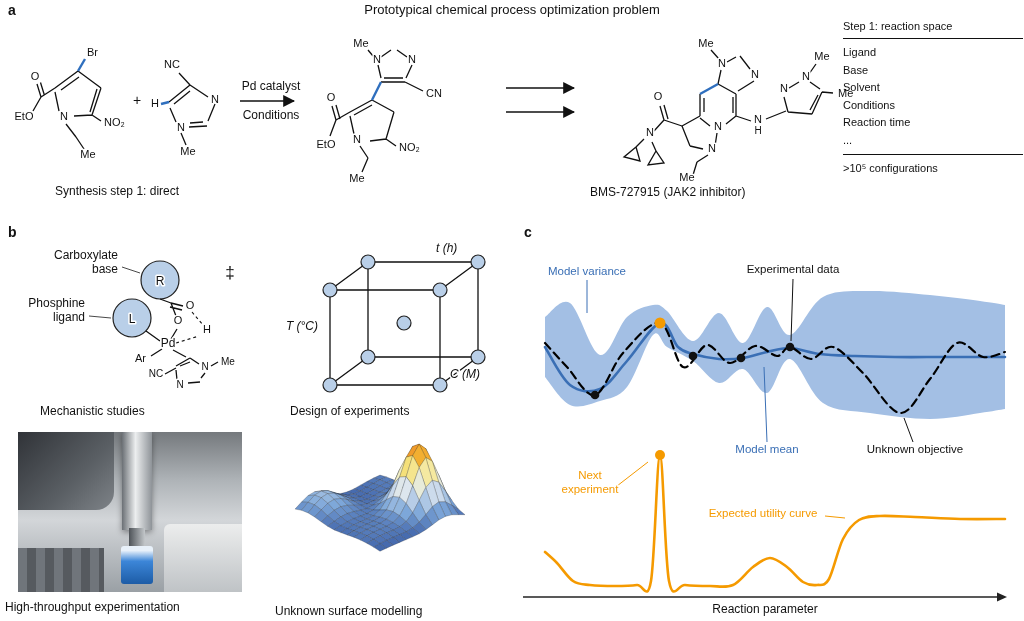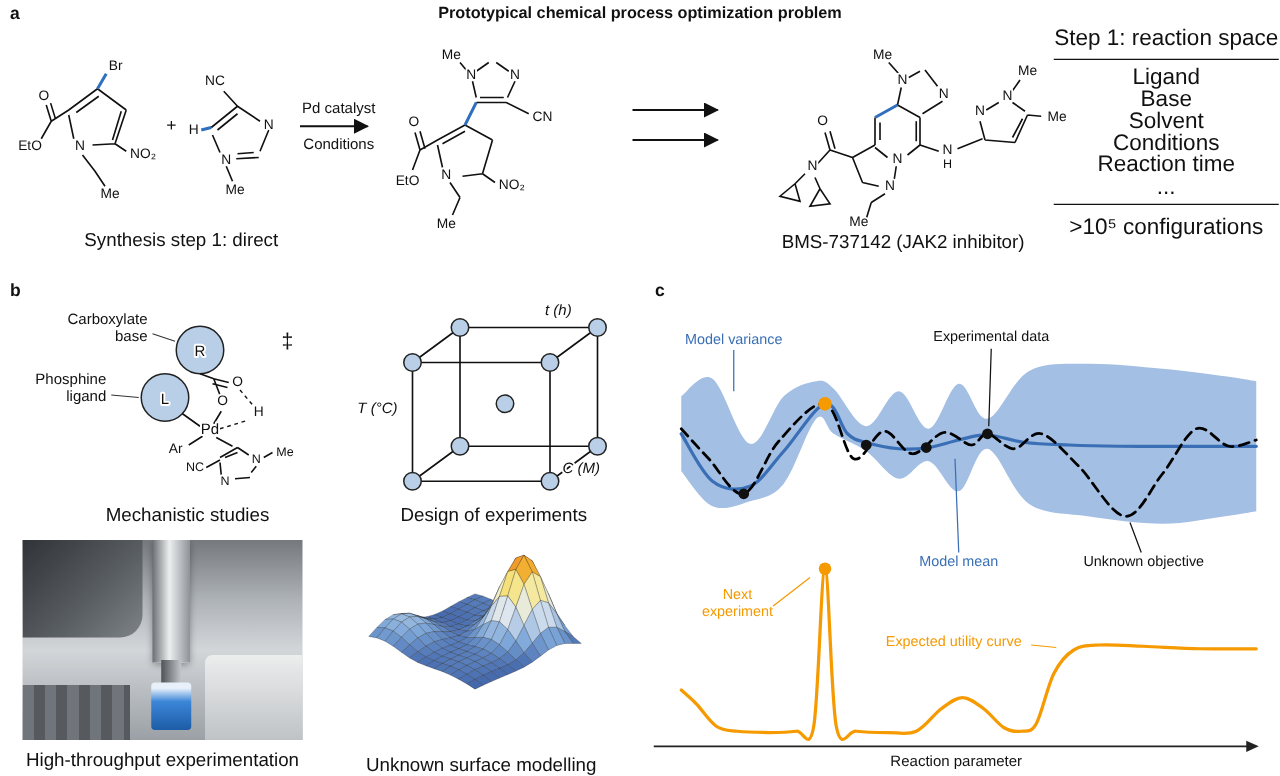--- a/index.html
+++ b/index.html
@@ -1,22 +1,22 @@
 <!DOCTYPE html>
 <html><head>
 <meta charset="utf-8">
 <style>
   *{box-sizing:border-box}
   body{margin:0;background:#fff}
   .stage{position:relative;width:1024px;height:621px;background:#fff;font-family:"Liberation Sans",sans-serif;color:#111;overflow:hidden}
   svg#main{position:absolute;left:0;top:0;z-index:1}
   .panel-label{position:absolute;font-weight:bold;font-size:14px;z-index:3}
-  .title{position:absolute;font-weight:bold;font-size:13px;text-align:center;z-index:3}
-  .caption{position:absolute;font-size:15px;text-align:center;z-index:3}
-  .rspace{position:absolute;left:843px;top:20px;width:180px;text-align:center;font-size:18px;z-index:3}
+  .title{position:absolute;font-weight:normal;font-size:13px;text-align:center;z-index:3}
+  .caption{position:absolute;font-size:12px;text-align:left;z-index:3}
+  .rspace{position:absolute;left:843px;top:20px;width:180px;text-align:left;font-size:11px;z-index:3}
   .rs-title{margin-bottom:6px}
   .rs-sep{border-top:1.3px solid #111;margin:5px 0}
   .rs-items div{line-height:17.5px}
   .rs-footer{margin-top:7px}
   .photo{position:absolute;left:18px;top:432px;width:224px;height:160px;z-index:2;overflow:hidden;
     background:linear-gradient(180deg,#75797d,#aeb3b7 30%,#d3d6d9 55%,#9aa0a5)}
   .ph{position:absolute}
   .ph-machine{left:0;top:0;width:96px;height:78px;background:linear-gradient(135deg,#303338,#5a5f64 60%,#7e8388);border-bottom-right-radius:18px}
   .ph-arm{left:104px;top:0;width:30px;height:98px;background:linear-gradient(90deg,#6b7075,#eceeef 45%,#8e9398);box-shadow:0 2px 6px rgba(0,0,0,.4)}
   .ph-nozzle{left:111px;top:96px;width:16px;height:20px;background:linear-gradient(90deg,#4e5358,#c3c7ca)}
@@ -36,21 +36,21 @@
 <div class="stage">
 
   <div class="panel-label" style="left:8px;top:2px">a</div>
   <div class="title" style="left:0;width:1024px;top:2px">Prototypical chemical process optimization problem</div>
 
   <div class="panel-label" style="left:8px;top:224px">b</div>
 
   <div class="panel-label" style="left:524px;top:224px">c</div>
 
   <div class="caption" style="left:55px;width:180px;top:184px">Synthesis step 1: direct</div>
-  <div class="caption" style="left:590px;width:265px;top:185px">BMS-737142 (JAK2 inhibitor)</div>
+  <div class="caption" style="left:590px;width:265px;top:185px">BMS-727915 (JAK2 inhibitor)</div>
   <div class="caption" style="left:290px;width:210px;top:404px">Design of experiments</div>
   <div class="caption" style="left:40px;width:220px;top:404px">Mechanistic studies</div>
   <div class="caption" style="left:5px;width:250px;top:600px">High-throughput experimentation</div>
   <div class="caption" style="left:275px;width:220px;top:604px">Unknown surface modelling</div>
 
   <div class="rspace">
     <div class="rs-title">Step 1: reaction space</div>
     <div class="rs-sep"></div>
     <div class="rs-items" id="rs-items">
         <div>Ligand</div>

